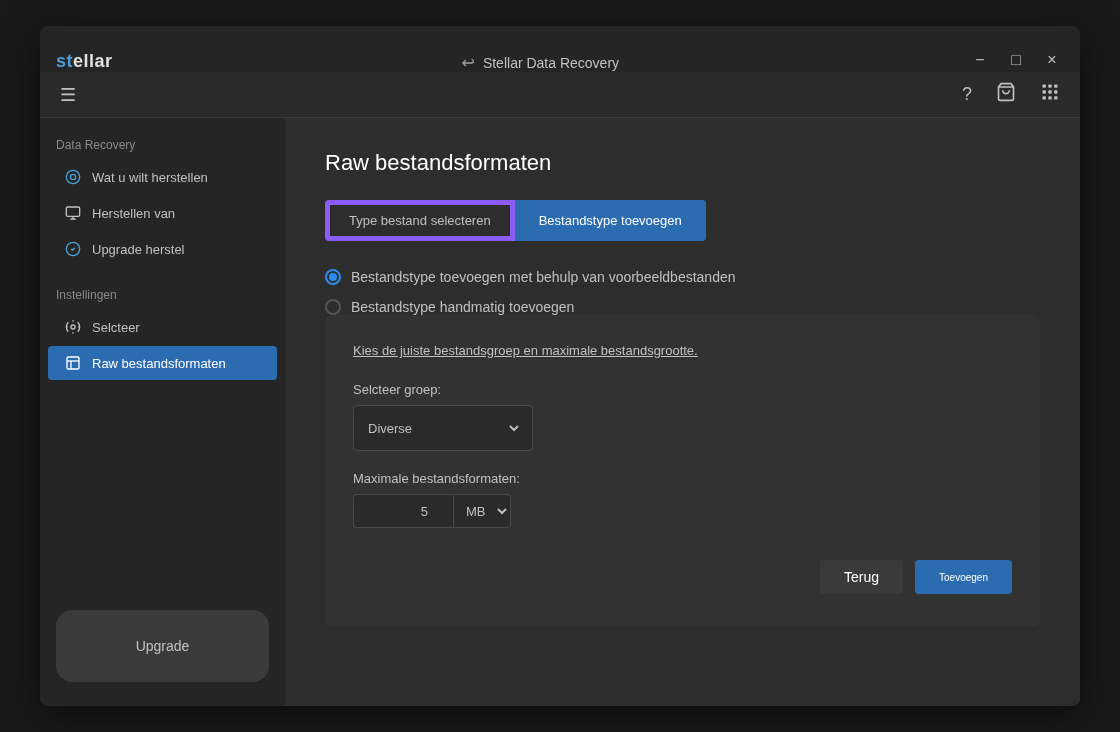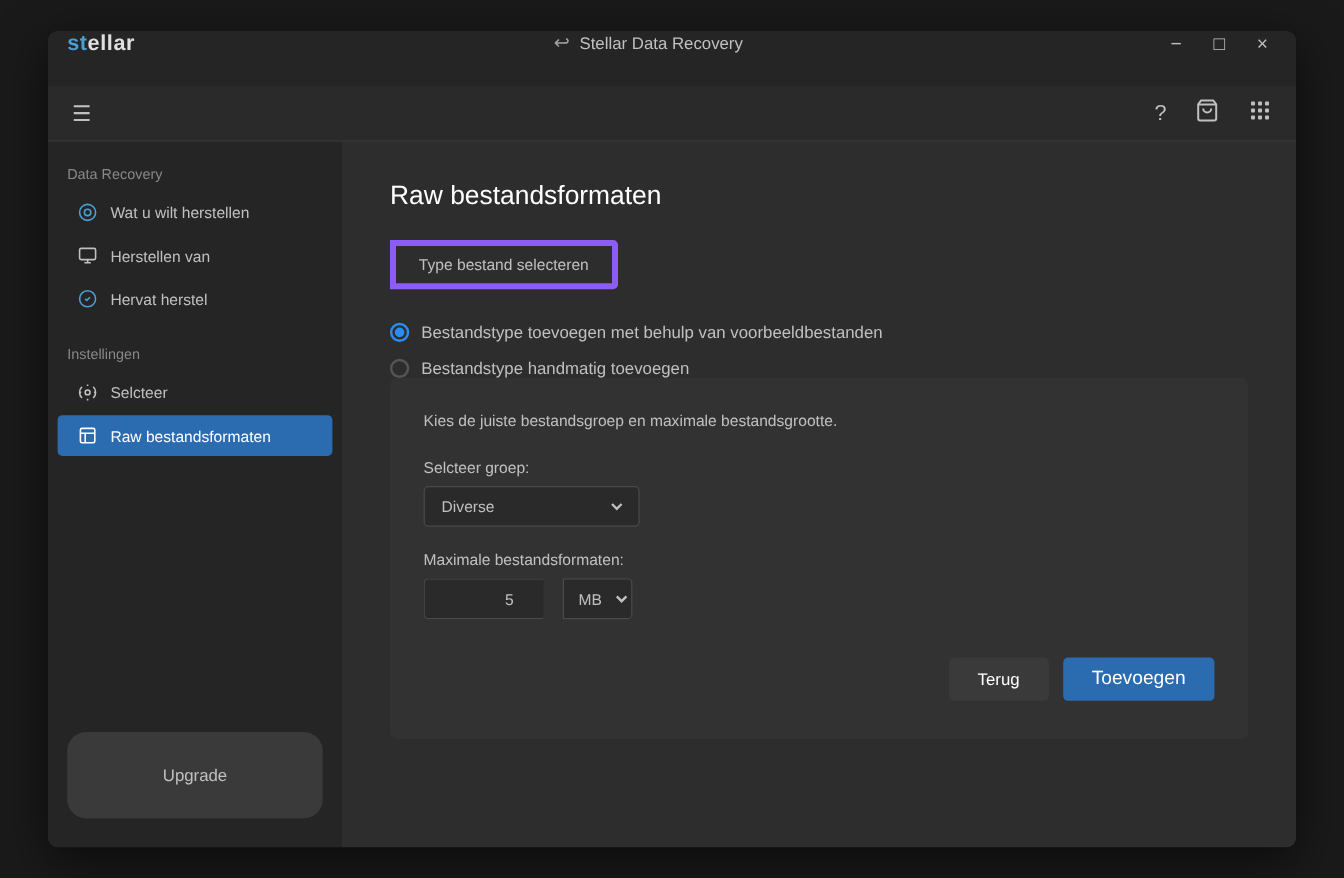--- a/index.html
+++ b/index.html
@@ -18,21 +18,21 @@
       border-radius: 8px;
       overflow: hidden;
       display: flex;
       flex-direction: column;
       box-shadow: 0 10px 40px rgba(0,0,0,0.6);
     }
     .titlebar {
       height: 46px;
       background: #252525;
       display: flex;
-      align-items: flex-start;
+      align-items: flex-end;
       justify-content: space-between;
       padding: 0 16px;
       flex-shrink: 0;
     }
     .titlebar-logo {
       color: #e0e0e0;
       font-size: 18px;
       font-weight: 600;
       letter-spacing: 0.5px;
     }
@@ -222,53 +222,54 @@
     }
     .form-card {
       background: #323232;
       border-radius: 6px;
       padding: 28px 28px 32px;
     }
     .form-hint {
       color: #c0c0c0;
       font-size: 13px;
       margin-bottom: 24px;
+      text-decoration: underline;
     }
     .form-group {
       margin-bottom: 20px;
     }
     .form-label {
       color: #c0c0c0;
       font-size: 13px;
       margin-bottom: 8px;
       display: block;
     }
     .form-select-wrapper {
       display: flex;
       align-items: center;
       background: #2a2a2a;
       border: 1px solid #4a4a4a;
       border-radius: 4px;
       padding: 0 10px;
-      height: 34px;
+      height: 46px;
       width: 180px;
     }
     .form-select-wrapper select {
       background: transparent;
       border: none;
       color: #c0c0c0;
       font-size: 13px;
       flex: 1;
       outline: none;
       cursor: pointer;
     }
     .size-input-group {
       display: flex;
       align-items: center;
-      gap: 16px;
+      gap: 0;
     }
     .size-input {
       background: #2a2a2a;
       border: 1px solid #4a4a4a;
       border-right: none;
       border-radius: 4px 0 0 4px;
       color: #c0c0c0;
       font-size: 13px;
       height: 34px;
       width: 100px;
@@ -301,21 +302,21 @@
       color: #ffffff;
       font-size: 14px;
       cursor: pointer;
     }
     .btn-add {
       padding: 9px 24px;
       background: #2b6cb0;
       border: none;
       border-radius: 4px;
       color: white;
-      font-size: 16px;
+      font-size: 10px;
       cursor: pointer;
     }
   </style>
 </head>
 <body>
 
 <div class="window">
 
   <div class="titlebar">
     <div class="titlebar-logo">
@@ -387,21 +388,21 @@
         <span>Herstellen van</span>
       </div>
 
       <div class="sidebar-item">
         <span class="sidebar-icon">
           <svg width="16" height="16" viewBox="0 0 24 24" fill="none" stroke="#4a9fd4" stroke-width="2">
             <circle cx="12" cy="12" r="10"></circle>
             <polyline points="9 12 11 14 15 10"></polyline>
           </svg>
         </span>
-        <span>Hervat herstel</span>
+        <span>Upgrade herstel</span>
       </div>
 
       <div class="sidebar-section-instellingen">
         <div class="sidebar-section-title">Instellingen</div>
 
         <div class="sidebar-item">
           <span class="sidebar-icon">
             <svg width="16" height="16" viewBox="0 0 24 24" fill="none" stroke="#c0c0c0" stroke-width="2">
               <circle cx="12" cy="12" r="3"></circle>
               <path d="M19.07 4.93a10 10 0 010 14.14M4.93 4.93a10 10 0 000 14.14"></path>
@@ -426,20 +427,21 @@
       <div class="sidebar-bottom">
         <button class="upgrade-btn">Upgrade</button>
       </div>
     </div>
 
     <div class="content-area">
       <h1 class="page-title">Raw bestandsformaten</h1>
 
       <div class="tab-bar">
         <button class="tab-btn">Type bestand selecteren</button>
+        <button class="tab-btn active">Bestandstype toevoegen</button>
       </div>
 
       <div class="radio-group">
         <label class="radio-option">
           <div class="radio-circle checked"></div>
           <span>Bestandstype toevoegen met behulp van voorbeeldbestanden</span>
         </label>
         <label class="radio-option">
           <div class="radio-circle"></div>
           <span>Bestandstype handmatig toevoegen</span>

